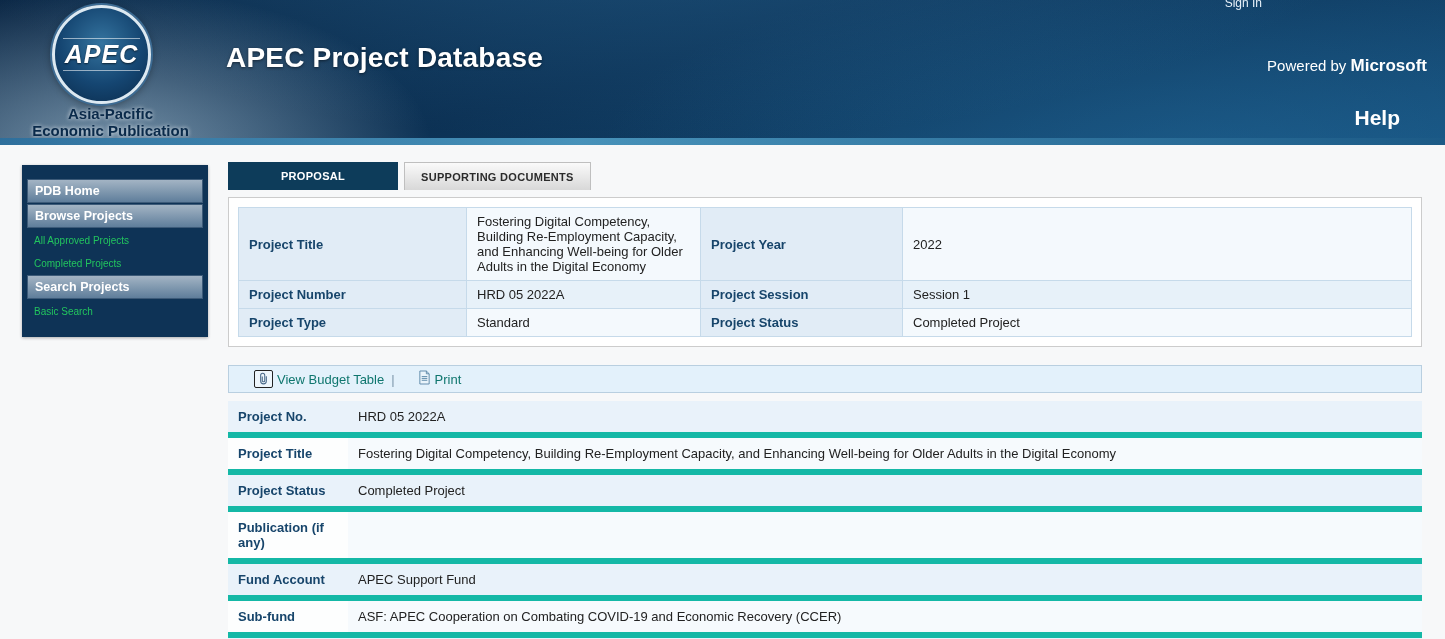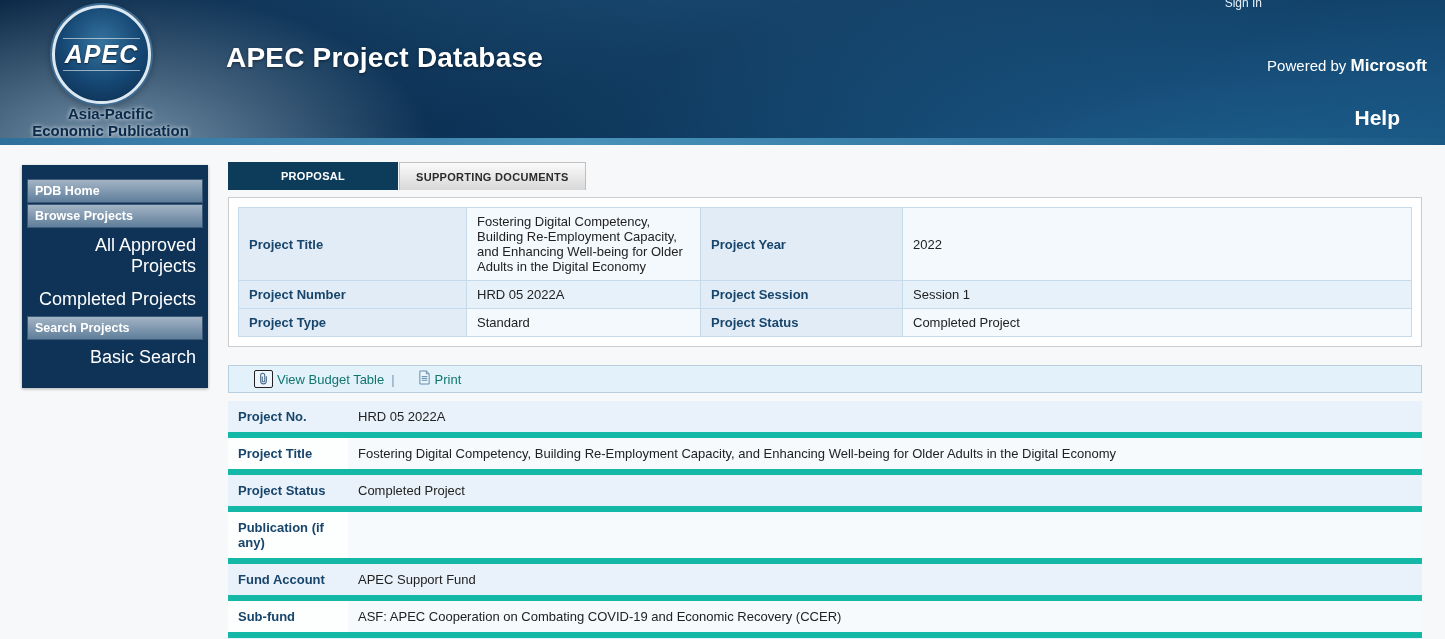--- a/index.html
+++ b/index.html
@@ -33,26 +33,26 @@
   .powered { position:absolute; right:18px; top:56px; color:#ffffff; font-size:15px; }
   .powered b { font-size:17px; }
   .help { position:absolute; right:45px; top:106px; color:#ffffff; font-size:21px; font-weight:bold; cursor:pointer; }
 
   
   .content { display:flex; align-items:flex-start; padding:20px 23px 0 22px; }
   .sidebar { width:186px; background:#0e3356; padding:14px 5px 14px; margin-top:0; flex:none;
     box-shadow:0 1px 3px rgba(0,0,0,.3); }
   .side-header { background:linear-gradient(#a3b4c4,#5f7e9b); border:1px solid #3c5a78;
     color:#ffffff; font-weight:bold; font-size:12.5px; padding:4px 7px; margin-bottom:1px; cursor:pointer; }
-  .side-link { color:#ffffff; font-size:18px; padding:6px 7px; cursor:pointer;text-align:right; }
+  .side-link { color:#22c55e; font-size:10px; padding:6px 7px; cursor:pointer; }
 
   .main { flex:1; margin-left:20px; margin-top:-3px; }
 
   
-  .tabs { display:flex; gap:1px; }
+  .tabs { display:flex; gap:6px; }
   .tab { min-width:170px; text-align:center; padding:8px 16px 7px; font-size:11px; font-weight:bold;
     letter-spacing:.3px; cursor:pointer; }
   .tab.active { background:#0d3c5a; color:#ffffff; }
   .tab.inactive { background:linear-gradient(#fafafa,#d8d8d8); color:#2b2b2b; border:1px solid #bfbfbf; border-bottom:none; }
 
   
   .summary-panel { margin-top:7px; background:#ffffff; border:1px solid #cccccc; padding:9px; }
   table.summary { width:100%; border-collapse:collapse; border:1px solid #b9d0e2; }
   table.summary td { border:1px solid #c6daea; padding:6px 10px; font-size:13px; color:#222; vertical-align:middle; }
   table.summary td.lbl { font-weight:bold; color:#17456b; background:#e1ecf6; }

